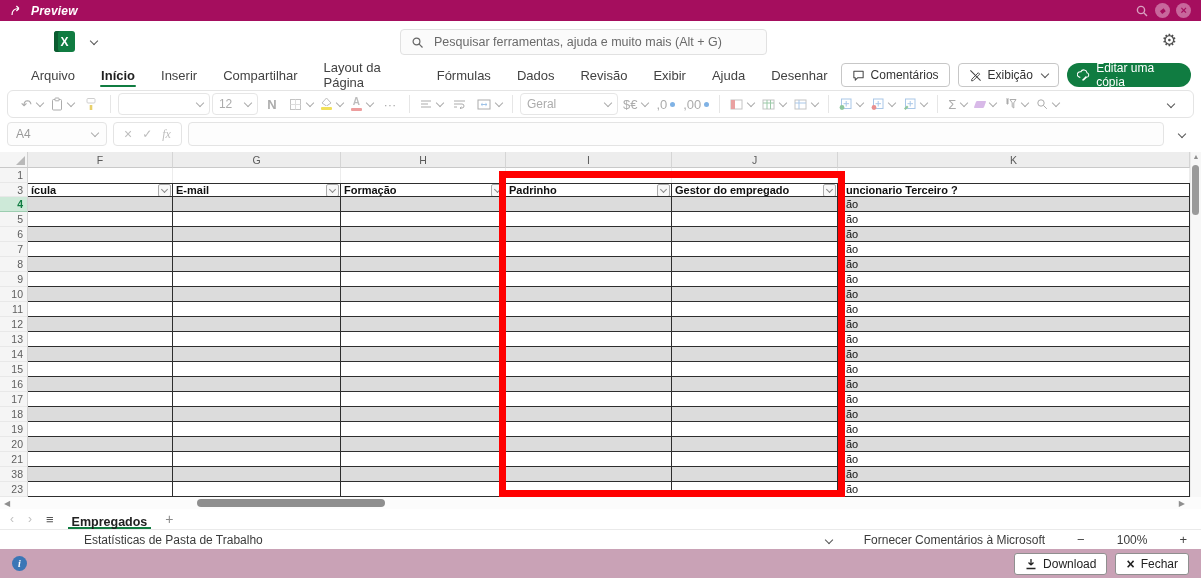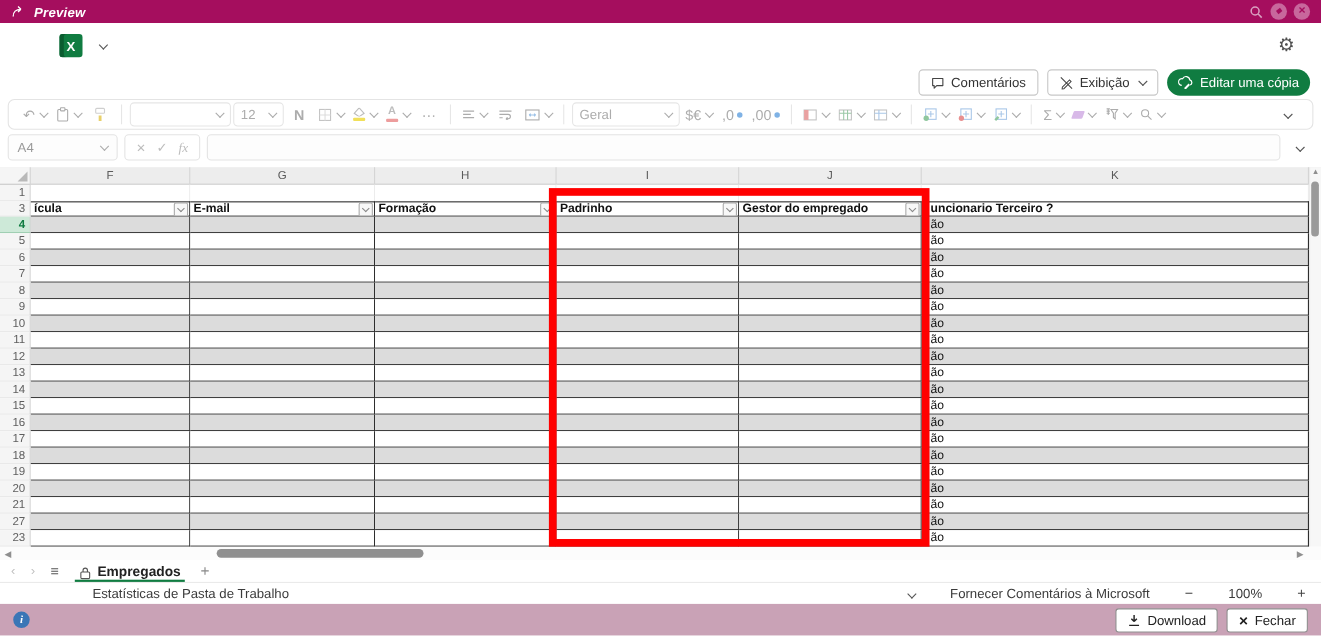--- a/index.html
+++ b/index.html
@@ -82,22 +82,22 @@
   .varrow{position:absolute;top:1px;left:0;right:0;text-align:center;font-size:7px;color:#8F8F8F;}
   .vthumb{position:absolute;left:1px;top:13px;width:7px;height:50px;background:#9A9A9A;border-radius:4px;}
   .red-box{position:absolute;left:499px;top:19px;width:346px;height:326px;border:7px solid var(--red);box-sizing:border-box;pointer-events:none;z-index:5;}
   
   .hscroll{height:12px;position:relative;background:#FCFCFC;}
   .harrow{position:absolute;top:2px;font-size:8px;color:#8F8F8F;}
   .hthumb{position:absolute;left:197px;top:2px;width:188px;height:8px;border-radius:4px;background:#8F8F8F;}
   .tabbar{height:20px;display:flex;align-items:center;padding-left:10px;gap:14px;font-size:12px;background:#fff;}
   .tab-nav{color:#C0C0C0;font-size:12px;}
   .all-sheets{color:#555;font-size:13px;}
-  .sheet-tab{display:flex;align-items:flex-end;gap:6px;font-weight:bold;color:#222;height:100%;box-sizing:border-box;
-             border-bottom:2.5px solid var(--green);padding:0 4px;font-size:12.5px;}
+  .sheet-tab{display:flex;align-items:center;gap:6px;font-weight:bold;color:#222;height:100%;box-sizing:border-box;
+             border-bottom:2.5px solid var(--green);padding:0 4px;font-size:12.5px;flex-direction:column;}
   .add-sheet{color:#8a8a8a;font-size:14px;}
   .statusbar{height:20px;border-top:1px solid #EAEAEA;display:flex;align-items:center;font-size:12px;color:#3B3B3B;background:#fff;box-sizing:border-box;}
   .sb-left{margin-left:84px;}
   .sb-right{margin-left:auto;display:flex;align-items:center;gap:32px;margin-right:14px;}
   .zoomctl{font-size:13px;color:#444;}
   .footer{height:29px;background:var(--footer);display:flex;align-items:center;padding:0 12px;gap:8px;box-sizing:border-box;}
   .info{width:15px;height:15px;border-radius:50%;background:#3A76B6;color:#fff;font-size:10px;font-weight:bold;
         display:flex;align-items:center;justify-content:center;font-family:"Liberation Serif",serif;font-style:italic;}
   .footer-right{margin-left:auto;display:flex;gap:8px;}
   .fbtn{height:22px;background:#fff;border:1px solid #8F8F8F;border-radius:3px;display:flex;align-items:center;gap:6px;
@@ -124,24 +124,46 @@
           </svg>
       </span>
       <span class="pv-circle" style="font-size:7px;">◆</span>
       <span class="pv-circle" style="font-size:11px;">×</span>
     </span>
   </div>
 
   <div class="title-row">
     <span class="xl-icon">X</span>
     <span class="chev dark" style="margin-left:16px"></span>
+    <div class="search-box">
+      <span>
+        <svg width="13" height="13" viewBox="0 0 13 13">
+            <circle cx="5.5" cy="5.5" r="3.4" stroke="#666" stroke-width="1.2" fill="none"></circle>
+            <path d="M8.2 8.2 L11.5 11.5" stroke="#666" stroke-width="1.2"></path>
+          </svg>
+      </span>
+      <input type="text" placeholder="Pesquisar ferramentas, ajuda e muito mais (Alt + G)" style="">
+    </div>
     <span class="gear">⚙</span>
   </div>
 
   <div class="menu-row">
+    <div style="display:flex;height:100%;">
+        <div class="menu-item">Arquivo</div>
+        <div class="menu-item active">Início</div>
+        <div class="menu-item">Inserir</div>
+        <div class="menu-item">Compartilhar</div>
+        <div class="menu-item">Layout da Página</div>
+        <div class="menu-item">Fórmulas</div>
+        <div class="menu-item">Dados</div>
+        <div class="menu-item">Revisão</div>
+        <div class="menu-item">Exibir</div>
+        <div class="menu-item">Ajuda</div>
+        <div class="menu-item">Desenhar</div>
+      </div>
     <div class="menu-right">
       <div class="btn-outline">
         <svg width="13" height="13" viewBox="0 0 14 14">
             <path d="M2 2.5 h10 v7 h-6 l-2.5 2.5 v-2.5 h-1.5 z" stroke="#444" stroke-width="1.1" fill="none" stroke-linejoin="round"></path>
           </svg>
         <span>Comentários</span>
       </div>
       <div class="btn-outline">
         <svg width="13" height="13" viewBox="0 0 14 14">
             <path d="M3 11 L10 4 L11.5 5.5 L4.5 12.5 L2.8 12.8 z" stroke="#444" stroke-width="1" fill="none"></path>
@@ -557,21 +579,21 @@
         <div class="grid-row data-row">
           <div class="row-h">21</div>
           <div class="cell data-cell" style="width: 145px;"></div>
           <div class="cell data-cell" style="width: 168px;"></div>
           <div class="cell data-cell" style="width: 165px;"></div>
           <div class="cell data-cell" style="width: 166px;"></div>
           <div class="cell data-cell" style="width: 166px;"></div>
           <div class="cell data-cell kcell" style="width: 352px;">ão</div>
         </div>
         <div class="grid-row data-row">
-          <div class="row-h">27</div>
+          <div class="row-h">38</div>
           <div class="cell data-cell shaded" style="width: 145px;"></div>
           <div class="cell data-cell shaded" style="width: 168px;"></div>
           <div class="cell data-cell shaded" style="width: 165px;"></div>
           <div class="cell data-cell shaded" style="width: 166px;"></div>
           <div class="cell data-cell shaded" style="width: 166px;"></div>
           <div class="cell data-cell shaded kcell" style="width: 352px;">ão</div>
         </div>
         <div class="grid-row data-row">
           <div class="row-h">23</div>
           <div class="cell data-cell" style="width: 145px;"></div>

